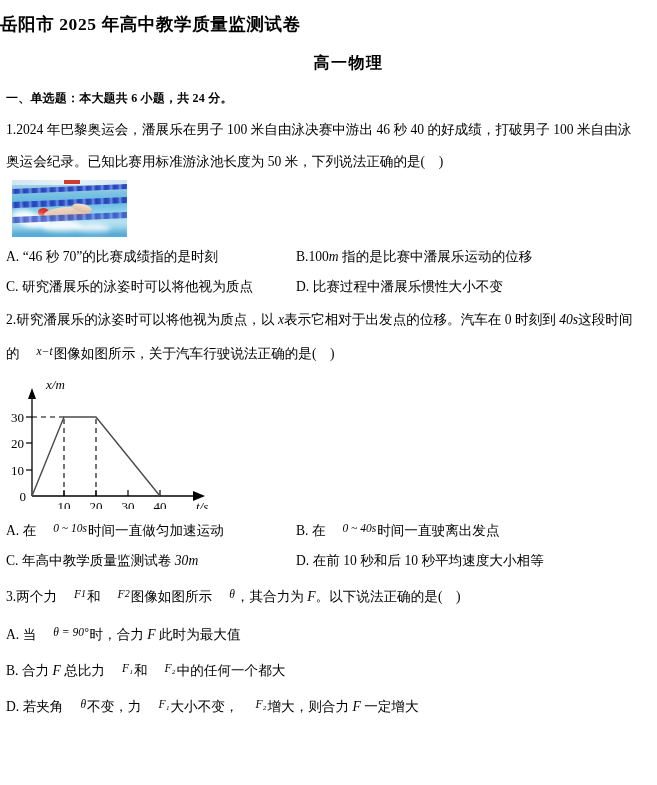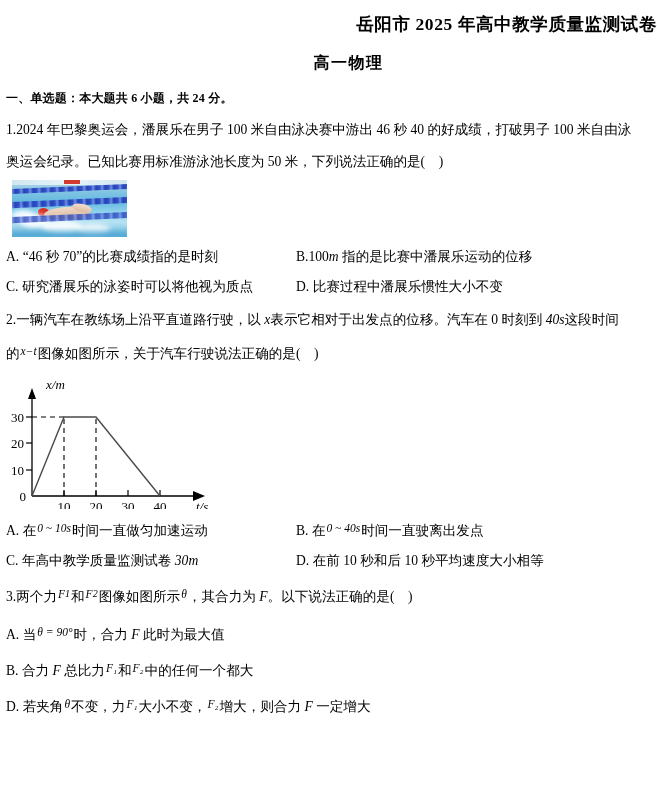--- a/index.html
+++ b/index.html
@@ -17,21 +17,21 @@
   }
   .page {
     position: relative;
     width: 657px;
     height: 785px;
     padding: 0;
   }
 
   
   .doc-title {
-    text-align: right;
+    text-align: left;
     font-weight: bold;
     font-size: 17.5px;
     letter-spacing: 0.6px;
     margin: 14px 0 0 0;
     line-height: 1.2;
   }
   .doc-subtitle {
     text-align: center;
     font-weight: bold;
     font-size: 16px;
@@ -75,20 +75,21 @@
   
   i.v {
     font-family: "Liberation Serif", "DejaVu Serif", serif;
     font-style: italic;
   }
   .sup {
     font-size: 11.5px;
     vertical-align: 3px;
     font-style: italic;
     padding: 0 1px;
+    margin-left: 16px;
   }
   .sub {
     font-size: 10px;
     vertical-align: 1px;
   }
 
   
   .photo-wrap {
     margin: 6px 0 0 12px;
   }
@@ -222,21 +223,21 @@
       <span>C.</span>
       <span>研究潘展乐的泳姿时可以将他视为质点</span>
     </div>
     <div class="opt right">
       <span>D.</span>
       <span>比赛过程中潘展乐惯性大小不变</span>
     </div>
   </div>
 
   <div class="qtext">
-    <span>2.</span><span>一辆汽车在教练场上沿平直道路行驶，以</span>
+    <span>2.</span><span>研究潘展乐的泳姿时可以将他视为质点，以</span>
     <i class="v">x</i><span>表示它相对于出发点的位移。汽车在 0 时刻到</span>
     <i class="v">40s</i><span>这段时间</span>
   </div>
   <div class="qtext tight">
     <span>的</span><span class="sup">x−t</span><span>图像如图所示，关于汽车行驶说法正确的是(　)</span>
   </div>
 
   <div class="graph-wrap">
     <svg class="graph" width="260" height="135" viewBox="0 0 260 135">
 

